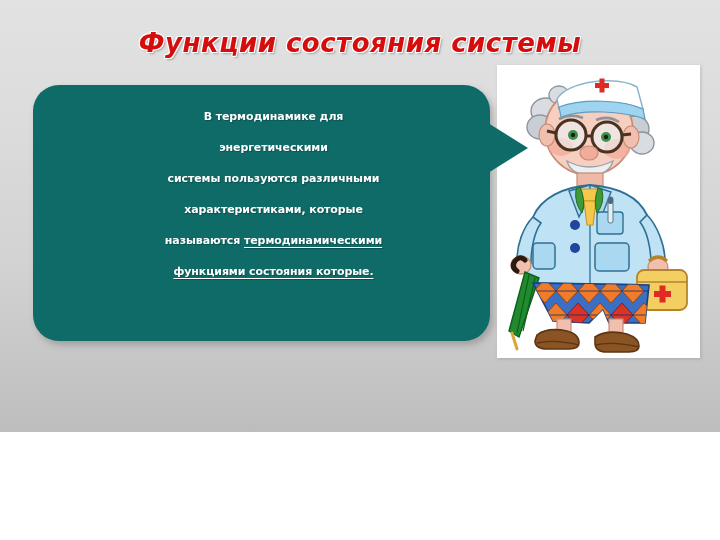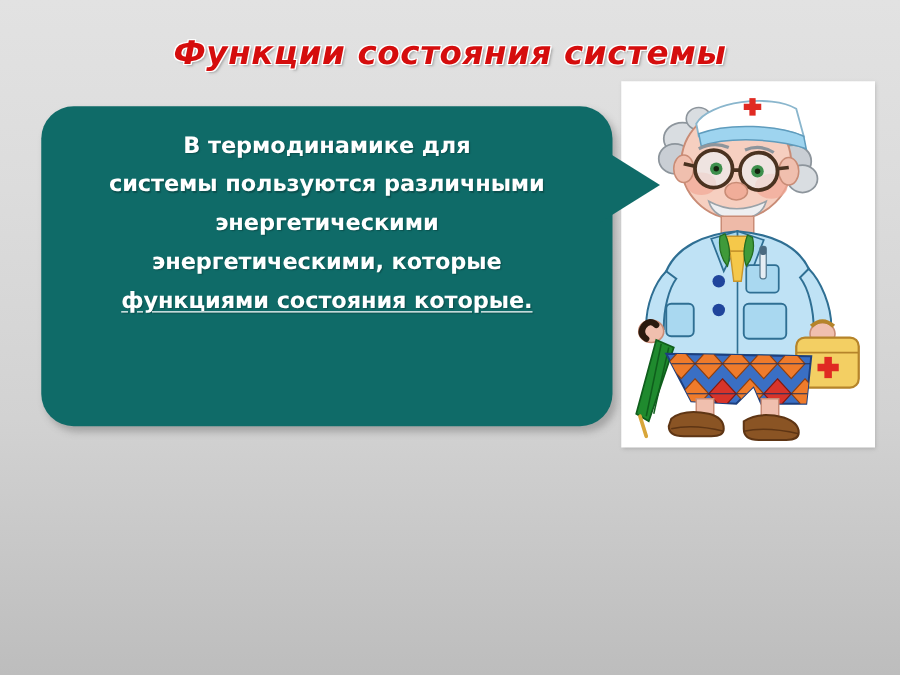--- a/index.html
+++ b/index.html
@@ -9,21 +9,21 @@
   }
   body {
     width: 720px;
     height: 540px;
     overflow: hidden;
     font-family: "Liberation Sans", sans-serif;
   }
   #slide {
     position: relative;
     width: 720px;
-    height: 540px;
+    height: 432px;
     background: linear-gradient(180deg, #e2e2e2 0%, #dcdcdc 28%, #d2d2d2 62%, #bdbdbd 100%);
     overflow: hidden;
   }
 
   
   #slide-title {
     position: absolute;
     left: 60px;
     top: 28px;
     width: 600px;
@@ -60,29 +60,29 @@
     top: 118px;
     width: 0;
     height: 0;
     border-top: 30px solid transparent;
     border-bottom: 30px solid transparent;
     border-left: 48px solid #0f6b68;
     z-index: 2;
   }
   #bubble-text {
     position: absolute;
-    left: 0;
+    left: 12px;
     top: 16px;
     width: 457px;
     padding: 0 8px;
     box-sizing: border-box;
     text-align: center;
     color: #ffffff;
     font-family: "DejaVu Sans", sans-serif;
-    font-size: 18px;
+    font-size: 11px;
     font-weight: bold;
     line-height: 31px;
     letter-spacing: -0.1px;
     z-index: 3;
     text-shadow: 1px 1px 1px rgba(0,0,0,0.25);
   }
   #bubble-text .ul {
     text-decoration: underline;
     text-underline-offset: 3px;
   }
@@ -111,23 +111,24 @@
 
 <div id="slide">
 
   <div id="slide-title" style="color: rgb(213, 13, 13);">Функции состояния системы</div>
 
   <div id="bubble-tail" style="border-left-color: rgb(15, 107, 104);"></div>
 
   <div id="speech-bubble" style="background: rgb(15, 107, 104);">
     <div id="bubble-text">
       <span class="ln"><span>В термодинамике для</span></span>
+      <span class="ln"><span>энергетическими</span></span>
       <span class="ln"><span>системы пользуются различными</span></span>
-      <span class="ln"><span>энергетическими</span></span>
-      <span class="ln"><span>энергетическими, которые</span></span>
+      <span class="ln"><span>характеристиками, которые</span></span>
+      <span class="ln"><span>называются </span><span class="ul">термодинамическими</span></span>
       <span class="ln"><span class="ul">функциями состояния которые.</span></span>
     </div>
   </div>
 
   <div id="doctor-picture">
     <svg width="203" height="293" viewBox="0 0 203 293" xmlns="http://www.w3.org/2000/svg">
 
       <g>
         <ellipse cx="49" cy="46" rx="15" ry="13" fill="#d9dde1" stroke="#8d959c" stroke-width="1.4"></ellipse>
         <ellipse cx="43" cy="62" rx="13" ry="12" fill="#c9ced4" stroke="#8d959c" stroke-width="1.4"></ellipse>

